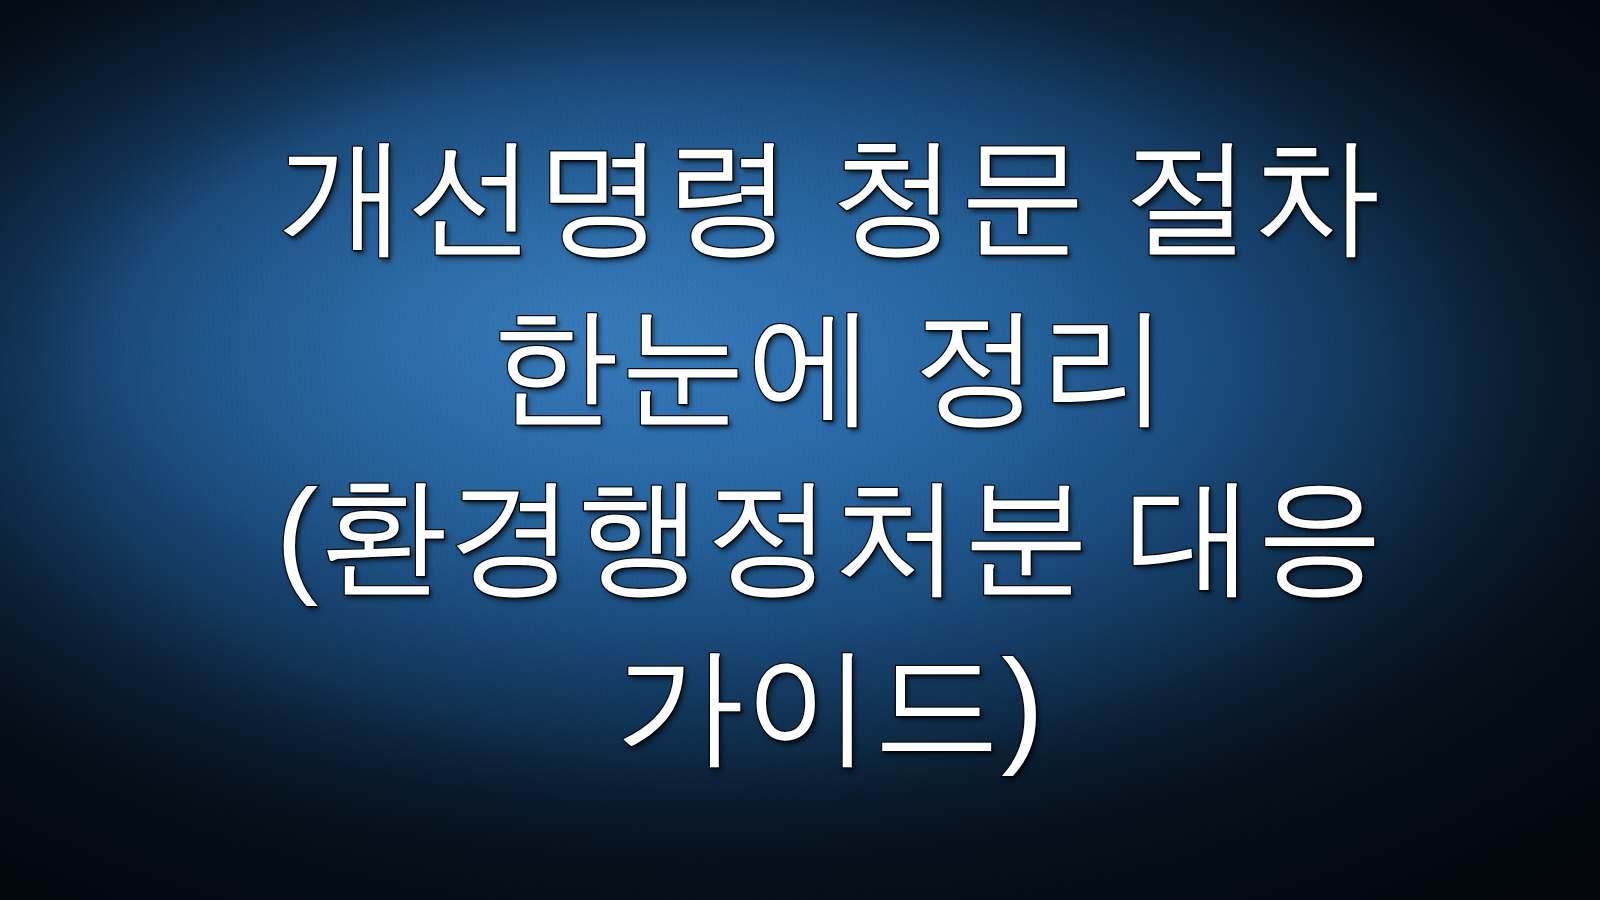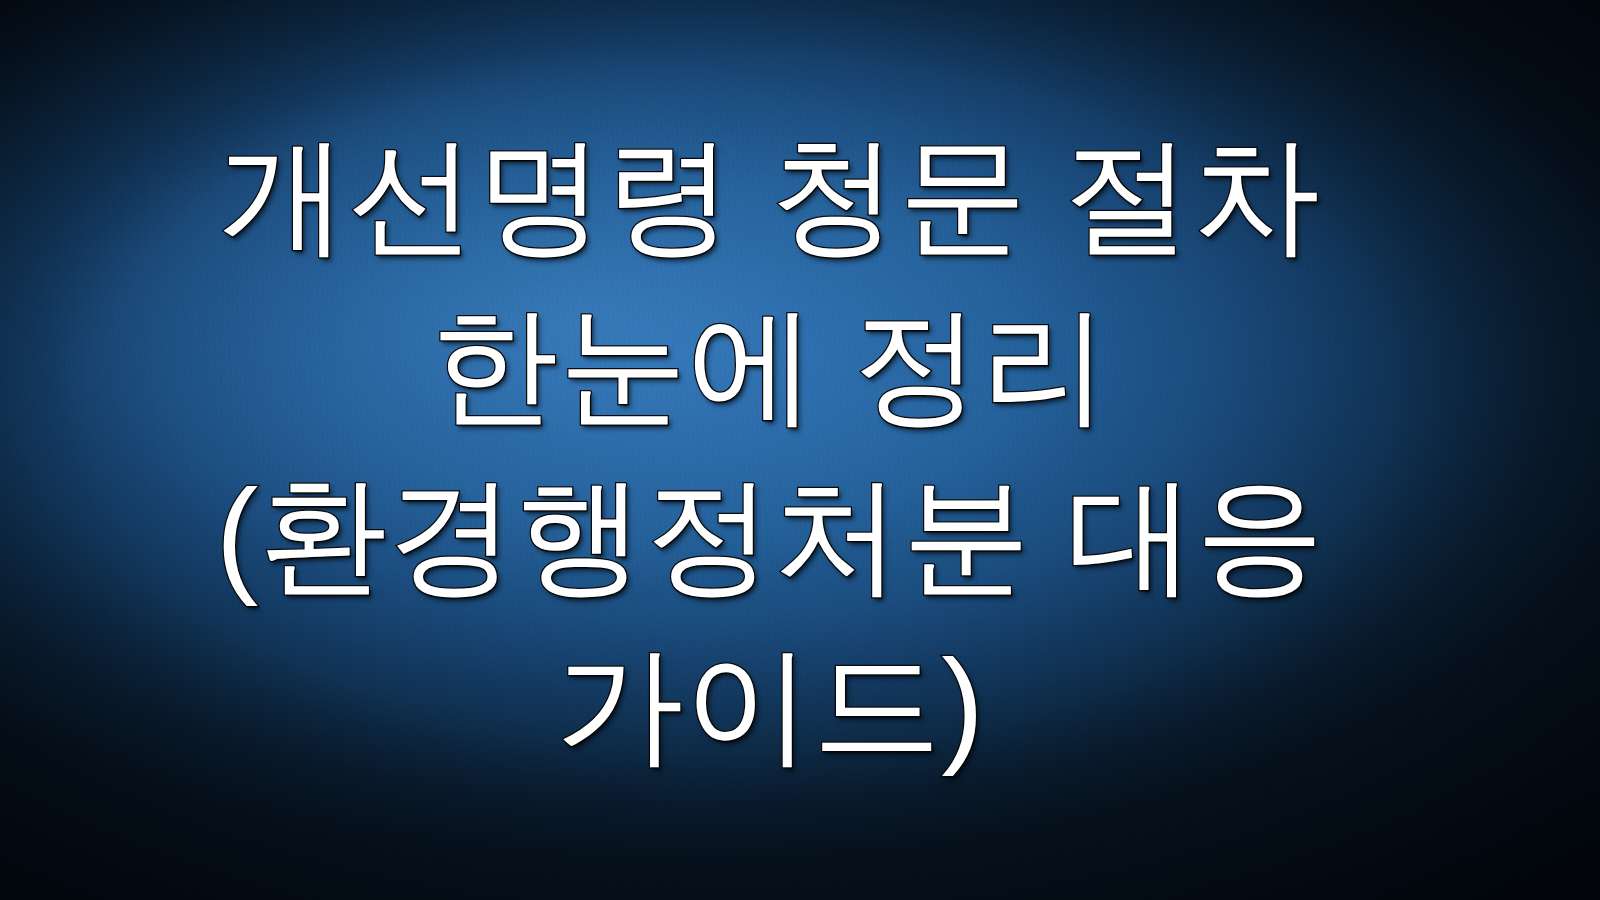--- a/index.html
+++ b/index.html
@@ -98,21 +98,21 @@
   }
 
   .title-wrap {
     position: absolute;
     left: 0;
     right: 0;
     top: 0;
     height: 900px;
     display: flex;
     align-items: center;
-    justify-content: flex-start;
+    justify-content: flex-end;
     padding: 0 70px;
     box-sizing: border-box;
   }
 
   .slide-title {
     margin: 0;
     width: 1400px;
     text-align: center;
     font-size: 128px;
     line-height: 1.33;

